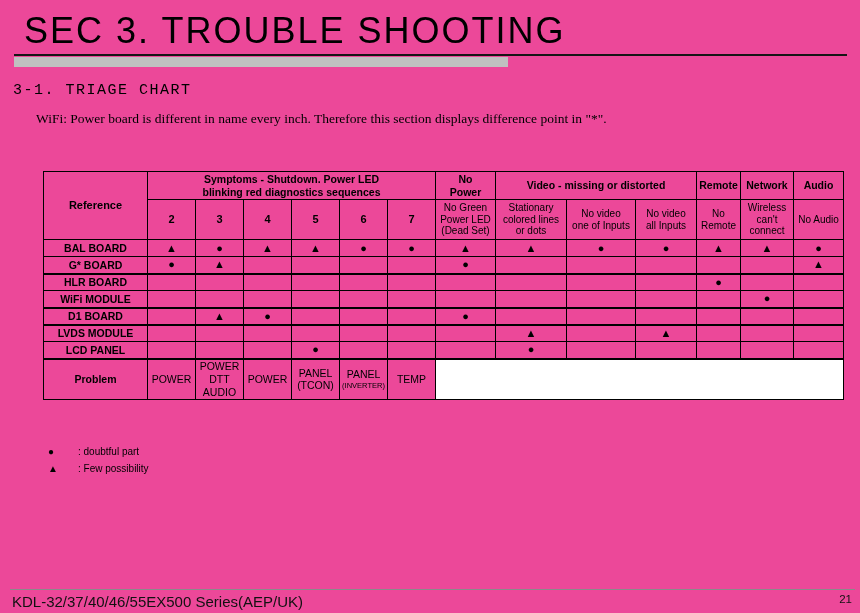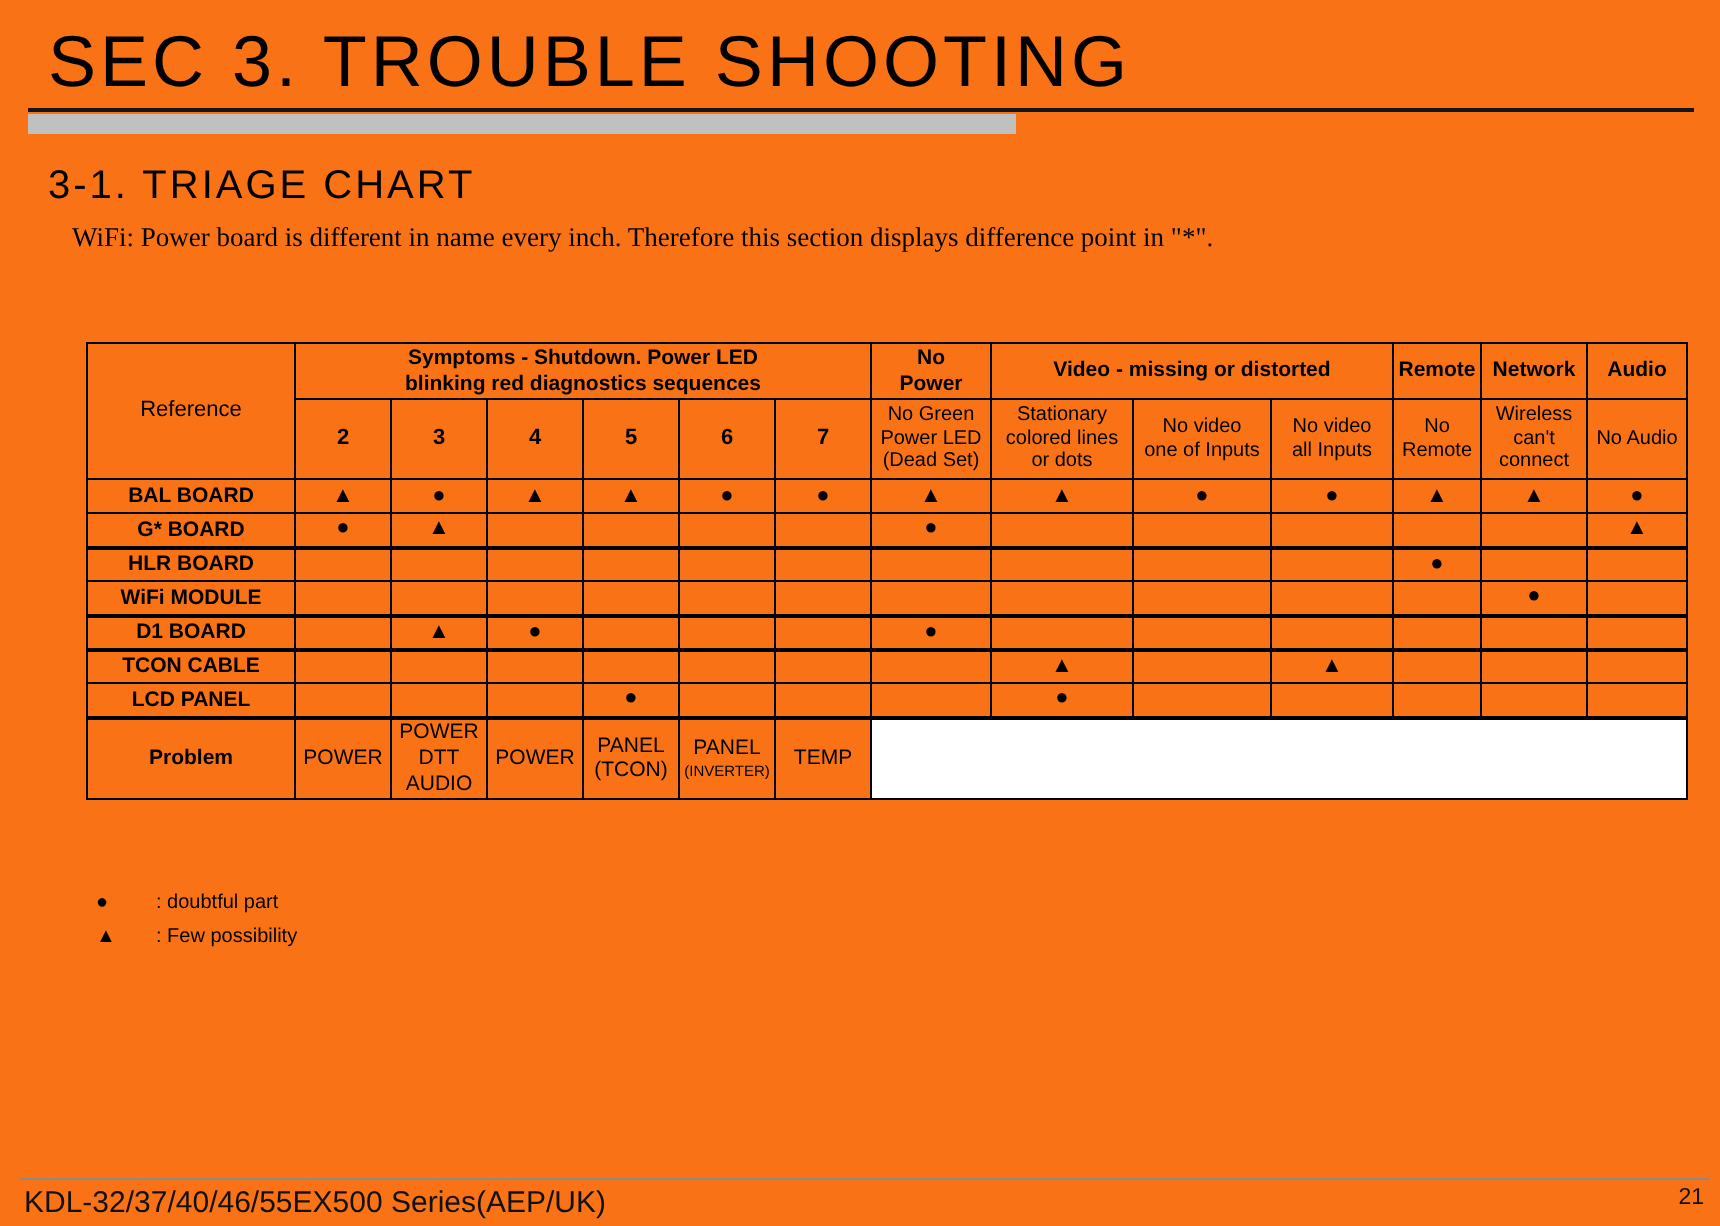--- a/index.html
+++ b/index.html
@@ -1,41 +1,41 @@
 <!DOCTYPE html>
 <html><head>
 <meta charset="utf-8">
 <style>
   html,body { margin:0; padding:0; background:#fff; }
   .page {
-    position:relative; width:860px; height:613px; background:#f97316;
+    position:relative; width:860px; height:613px; background:#ec4899;
     font-family:"Liberation Sans", sans-serif; color:#000; overflow:hidden;
   }
   .title {
     position:absolute; left:24px; top:10px; font-size:36px; letter-spacing:2px;
     white-space:nowrap; color:#000;
   }
   .title-rule { position:absolute; left:14px; top:54px; width:833px; height:2px; background:#151515; }
   .title-bar  { position:absolute; left:14px; top:57px; width:494px; height:10px; background:#c0c0c0; }
-  .section-heading { position:absolute; left:24px; top:82px; font-size:20px; letter-spacing:1.5px; }
+  .section-heading { position:absolute; left:13px; top:82px; font-size:15px; letter-spacing:1.5px;font-family:Liberation Mono, monospace; }
   .note {
     position:absolute; left:36px; top:111px; font-family:"Liberation Serif", serif;
     font-size:13.5px;
   }
   table.triage { position:absolute; left:43px; top:171px; border-collapse:collapse; table-layout:fixed; }
   .triage th, .triage td {
     border:1px solid #000; padding:0; margin:0; text-align:center; vertical-align:middle;
     font-family:"Liberation Sans", sans-serif; color:#000; overflow:hidden;
   }
   tr.r-group   { height:28px; }
   tr.r-sub     { height:40px; }
   tr.r-body    { height:17px; }
   tr.r-problem { height:41px; }
   .triage thead th { white-space:pre-line; line-height:1.18; }
-  .ref   { font-weight:normal; font-size:11px; }
+  .ref   { font-weight:bold; font-size:11px; }
   .group { font-weight:bold; font-size:10.5px; }
   .num   { font-weight:bold; font-size:11px; }
   .sub   { font-weight:normal; font-size:10px; }
   .rowlabel { font-weight:bold; font-size:10.5px; text-align:left; padding-left:3px; white-space:nowrap; }
   .mark  { font-size:11px; line-height:1; }
   .pval  { font-weight:normal; font-size:10.5px; line-height:1.2; }
   .pval .small { font-size:7.5px; }
   .phantom { border:none; background:#fff; }
   .bl2 { border-left-width:2px; }
   .br2 { border-right-width:2px; }
@@ -190,21 +190,21 @@
           <td class="mark"></td>
           <td class="mark bl2">●</td>
           <td class="mark"></td>
           <td class="mark"></td>
           <td class="mark"></td>
           <td class="mark"></td>
           <td class="mark"></td>
           <td class="mark bl2 br2"></td>
         </tr>
         <tr class="r-body septop">
-          <th class="rowlabel bl2">TCON CABLE</th>
+          <th class="rowlabel bl2">LVDS MODULE</th>
           <td class="mark"></td>
           <td class="mark"></td>
           <td class="mark"></td>
           <td class="mark"></td>
           <td class="mark"></td>
           <td class="mark"></td>
           <td class="mark bl2"></td>
           <td class="mark">▲</td>
           <td class="mark"></td>
           <td class="mark">▲</td>

